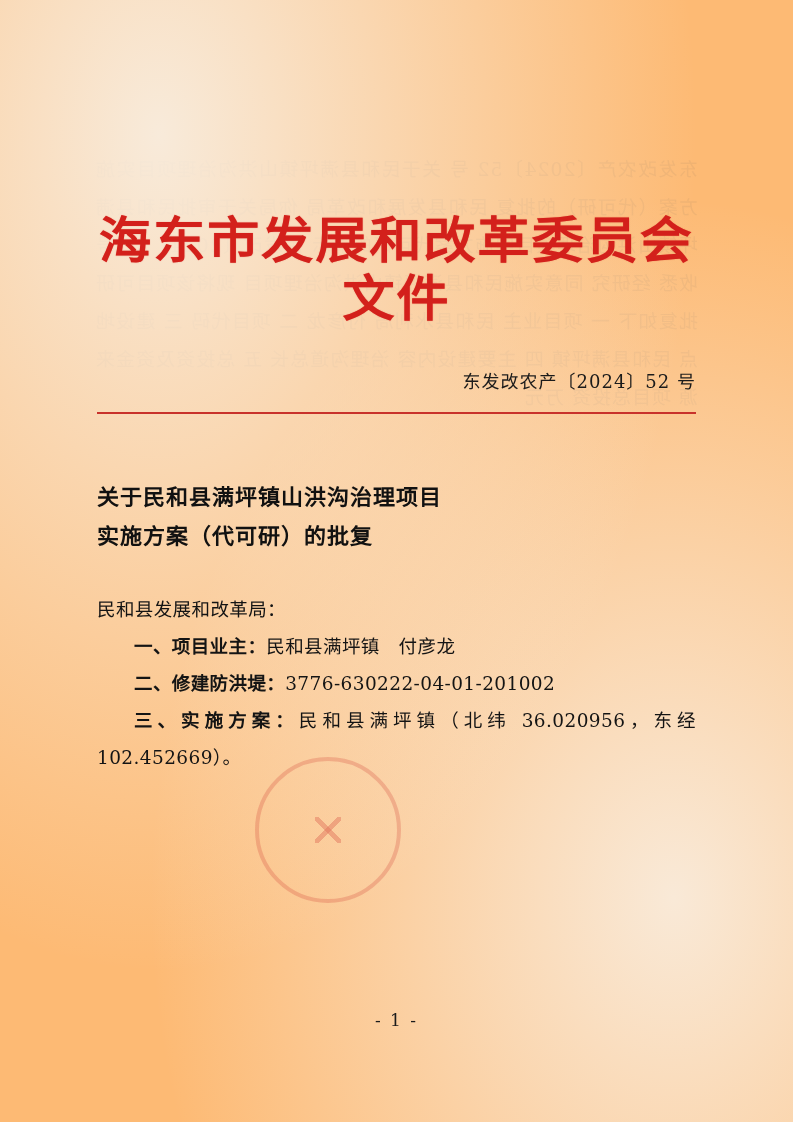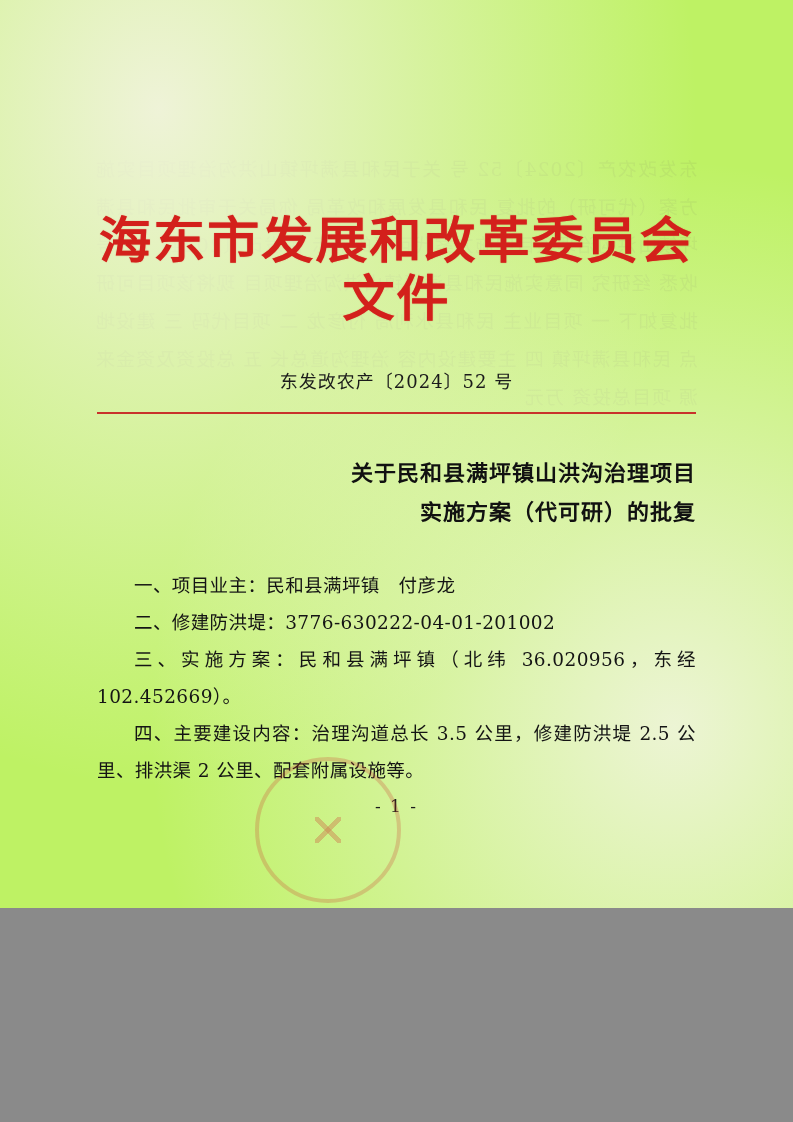--- a/index.html
+++ b/index.html
@@ -7,22 +7,22 @@
     margin: 0;
     padding: 0;
     background: #8a8a8a;
   }
   body {
     font-family: "DejaVu Serif", "Liberation Serif", serif;
   }
   .page {
     position: relative;
     width: 793px;
-    height: 908px;
-    background: #bef264;
+    height: 1122px;
+    background: #fdba74;
     overflow: hidden;
     margin: 0 auto;
   }
   
   .bleed {
     position: absolute;
     inset: 0;
     opacity: 0.085;
     color: #6d6458;
     font-size: 19px;
@@ -57,36 +57,36 @@
     color: #d3201b;
     font-family: "DejaVu Serif", "Liberation Serif", serif;
     font-weight: bold;
     font-size: 50px;
     letter-spacing: 2px;
     line-height: 1.15;
     text-shadow: 0 0 1px rgba(211,32,27,0.55);
     transform: scaleX(1.04);
   }
   .doc-number {
-    text-align: center;
+    text-align: right;
     margin-top: 40px;
     font-size: 18px;
     letter-spacing: 1px;
     color: #1b1b1b;
     font-family: "DejaVu Serif", "Liberation Serif", serif;
   }
   .red-rule {
     margin-top: 19px;
     height: 2px;
     background: #c8322b;
     width: 100%;
   }
   .doc-title {
-    text-align: right;
-    margin-top: 40px;
+    text-align: left;
+    margin-top: 64px;
     font-size: 22px;
     font-weight: bold;
     line-height: 1.75;
     color: #111;
     letter-spacing: 1px;
   }
   .body-text {
     margin-top: 36px;
     font-size: 18.5px;
     line-height: 37px;
@@ -94,21 +94,21 @@
     text-align: justify;
     letter-spacing: 0.4px;
   }
   .body-text p {
     margin: 0;
   }
   .indent {
     text-indent: 2em;
   }
   .strong {
-    font-weight: normal;
+    font-weight: bold;
   }
   .page-number {
     position: absolute;
     bottom: 92px;
     left: 0;
     right: 0;
     text-align: center;
     font-size: 17px;
     color: #1b1b1b;
     letter-spacing: 2px;
@@ -156,32 +156,30 @@
     <div class="doc-number">东发改农产〔2024〕52 号</div>
 
     <div class="red-rule"></div>
 
     <div class="doc-title">
       <div>关于民和县满坪镇山洪沟治理项目</div>
       <div>实施方案（代可研）的批复</div>
     </div>
 
     <div class="body-text">
+      <p>民和县发展和改革局：</p>
 
       <p class="indent">
         <span class="strong">一、项目业主：</span><span>民和县满坪镇　付彦龙</span>
       </p>
       <p class="indent">
         <span class="strong">二、修建防洪堤：</span><span>3776-630222-04-01-201002</span>
       </p>
       <p class="indent">
         <span class="strong">三、实施方案：</span><span>民和县满坪镇（北纬 36.020956，东经 102.452669）。</span>
       </p>
-      <p class="indent">
-        <span class="strong">四、主要建设内容：</span><span>治理沟道总长 3.5 公里，修建防洪堤 2.5 公里、排洪渠 2 公里、配套附属设施等。</span>
-      </p>
     </div>
 
   </div>
 
   <div class="page-number">- 1 -</div>
 
 </div>
 
 </body></html>

